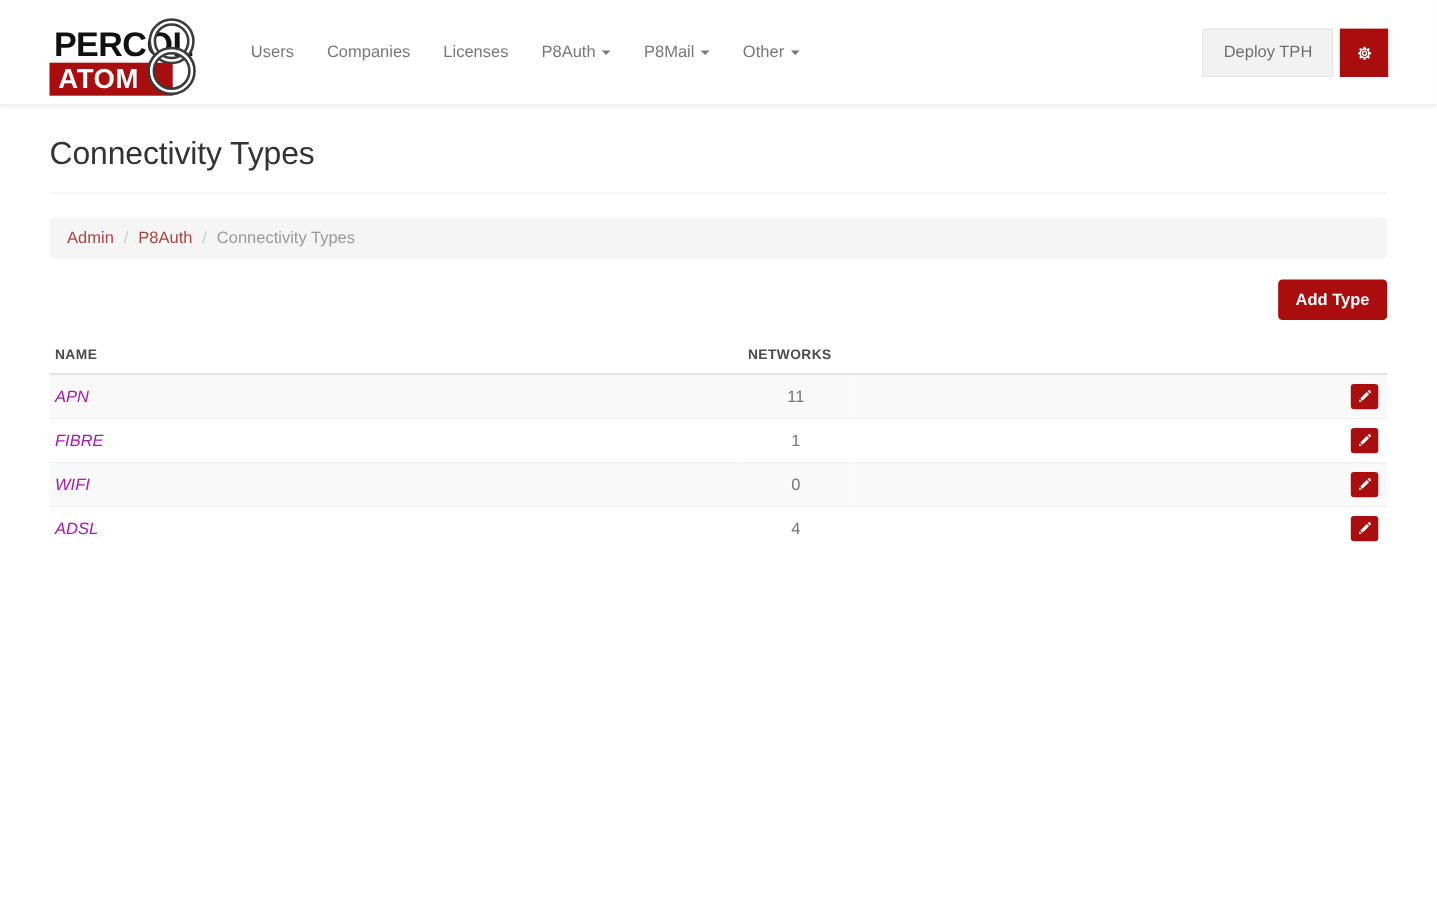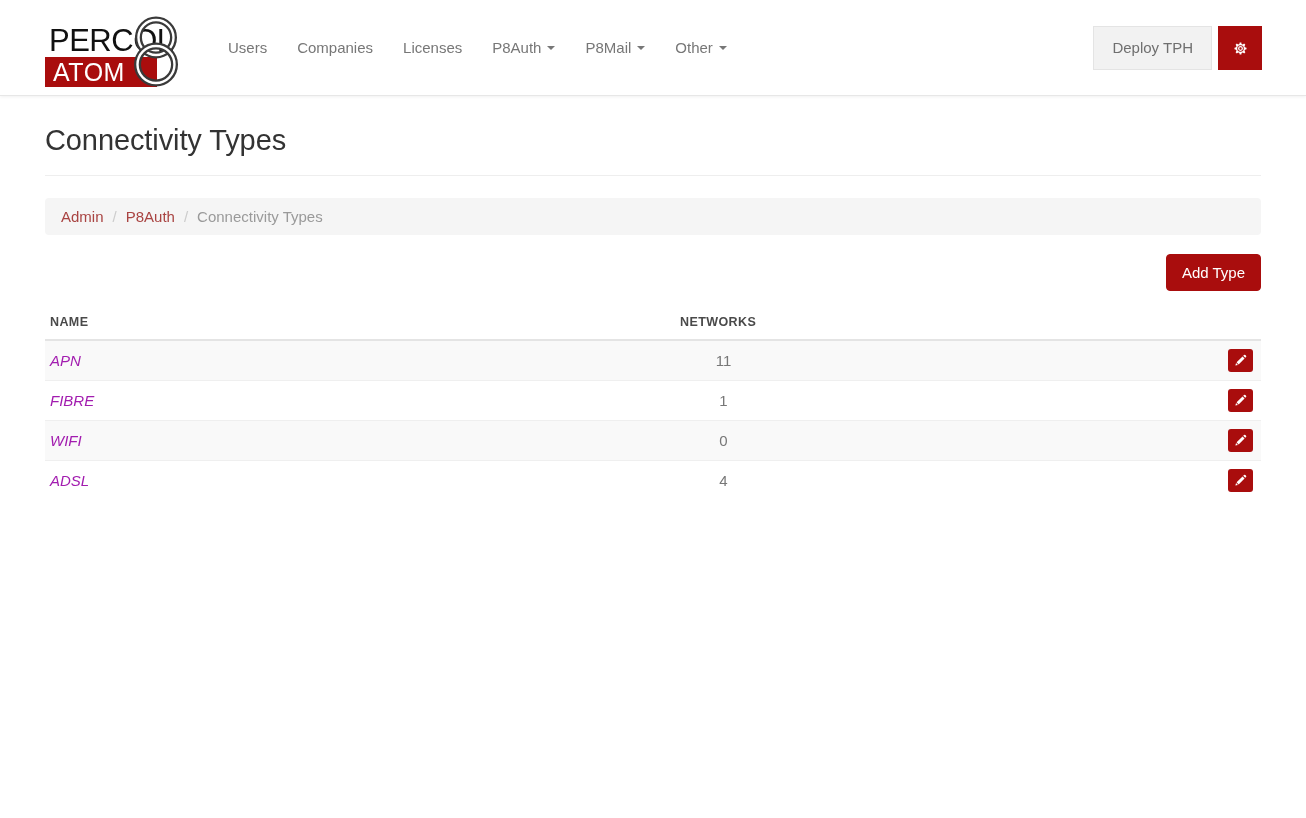--- a/index.html
+++ b/index.html
@@ -26,37 +26,37 @@
     position: relative;
     width: 140px;
     height: 70px;
     margin-left: 45px;
     flex: 0 0 auto;
   }
   .brand-percol {
     position: absolute;
     left: 4px; top: 12px;
     font-family: "Liberation Sans", sans-serif;
-    font-weight: normal;
+    font-weight: bold;
     font-size: 31px;
     letter-spacing: -0.5px;
     color: #111111;
     line-height: 1;
   }
   .brand-atom-bar {
     position: absolute;
     left: 0; top: 44px;
     width: 112px; height: 30px;
     background: #a90d0d;
   }
   .brand-atom {
     position: absolute;
     left: 8px; top: 47px;
     font-family: "Liberation Sans", sans-serif;
-    font-weight: normal;
+    font-weight: bold;
     font-size: 25px;
     letter-spacing: 0.5px;
     color: #ffffff;
     line-height: 1;
   }
   .brand-eight {
     position: absolute;
     left: 82px; top: 2px;
     width: 58px; height: 72px;
   }
@@ -157,21 +157,21 @@
     display: flex;
     justify-content: flex-end;
     margin-top: 19px;
   }
   .btn-add {
     background: #a90d0d;
     border: 1px solid #a90d0d;
     border-radius: 4px;
     color: #ffffff;
     font-size: 15px;
-    font-weight: normal;
+    font-weight: bold;
     padding: 9px 15px;
     cursor: pointer;
     font-family: "Liberation Sans", sans-serif;
   }
 
   
   table.data-table {
     width: 100%;
     border-collapse: collapse;
     margin-top: 20px;

